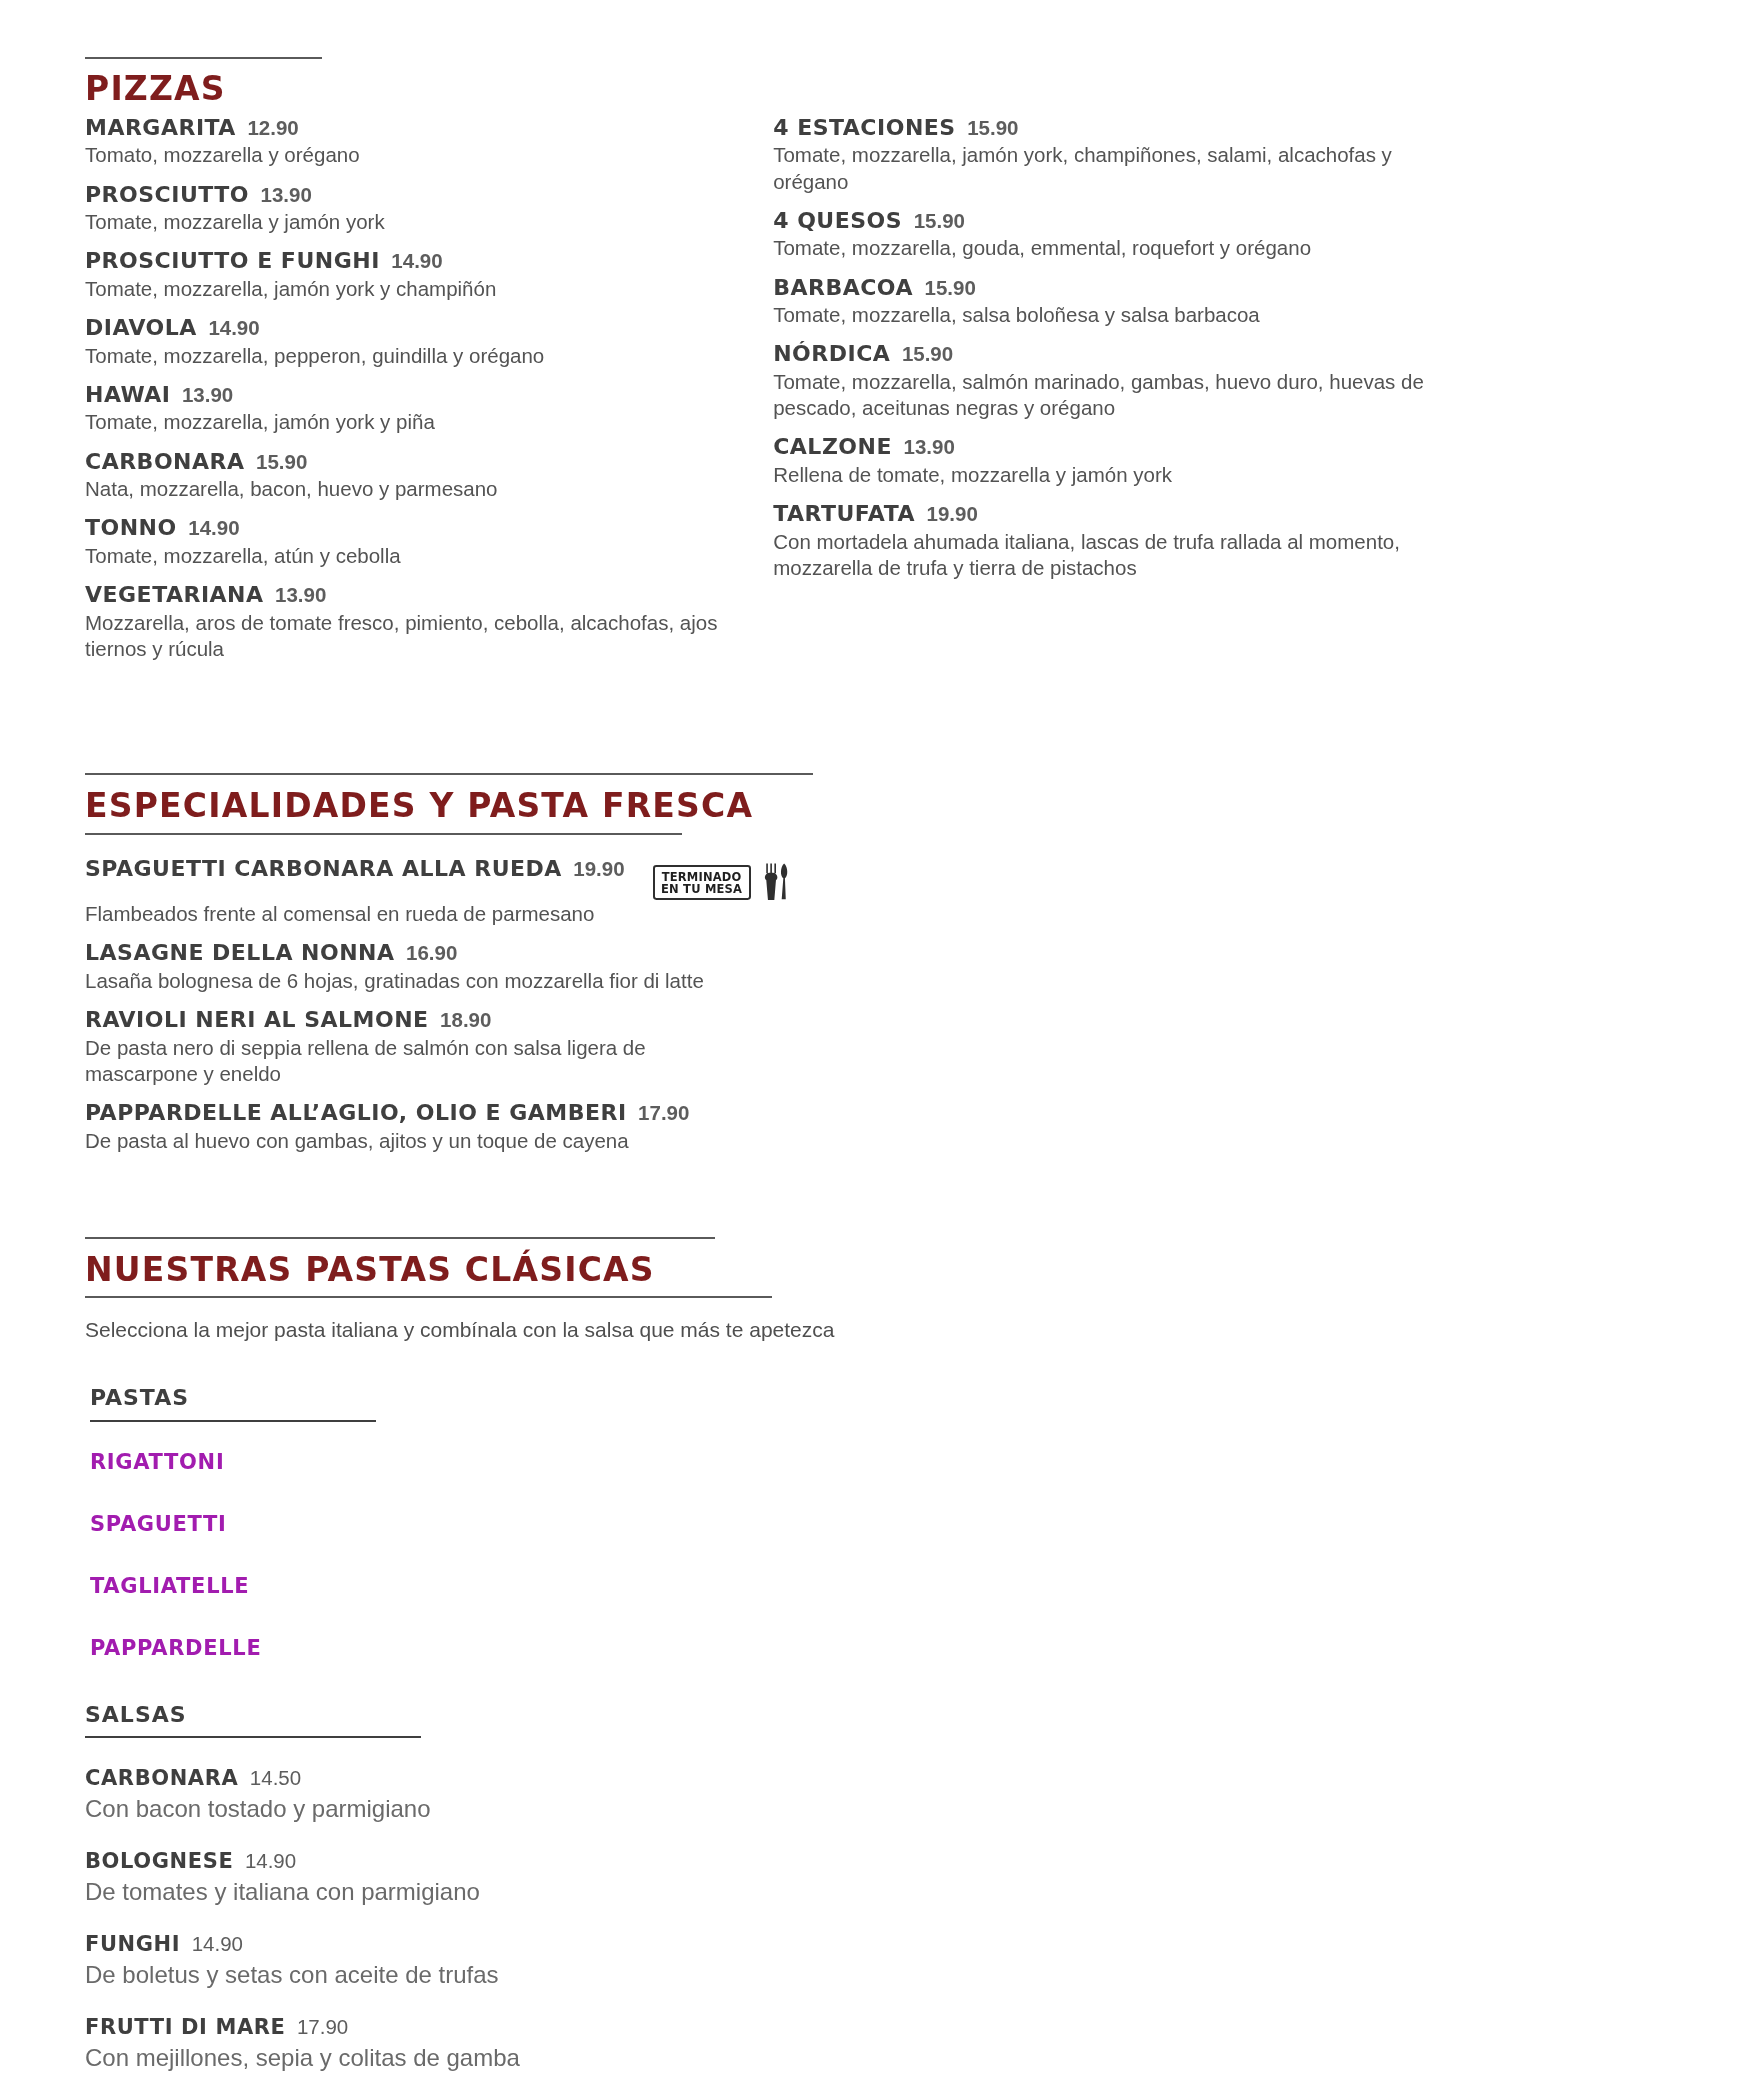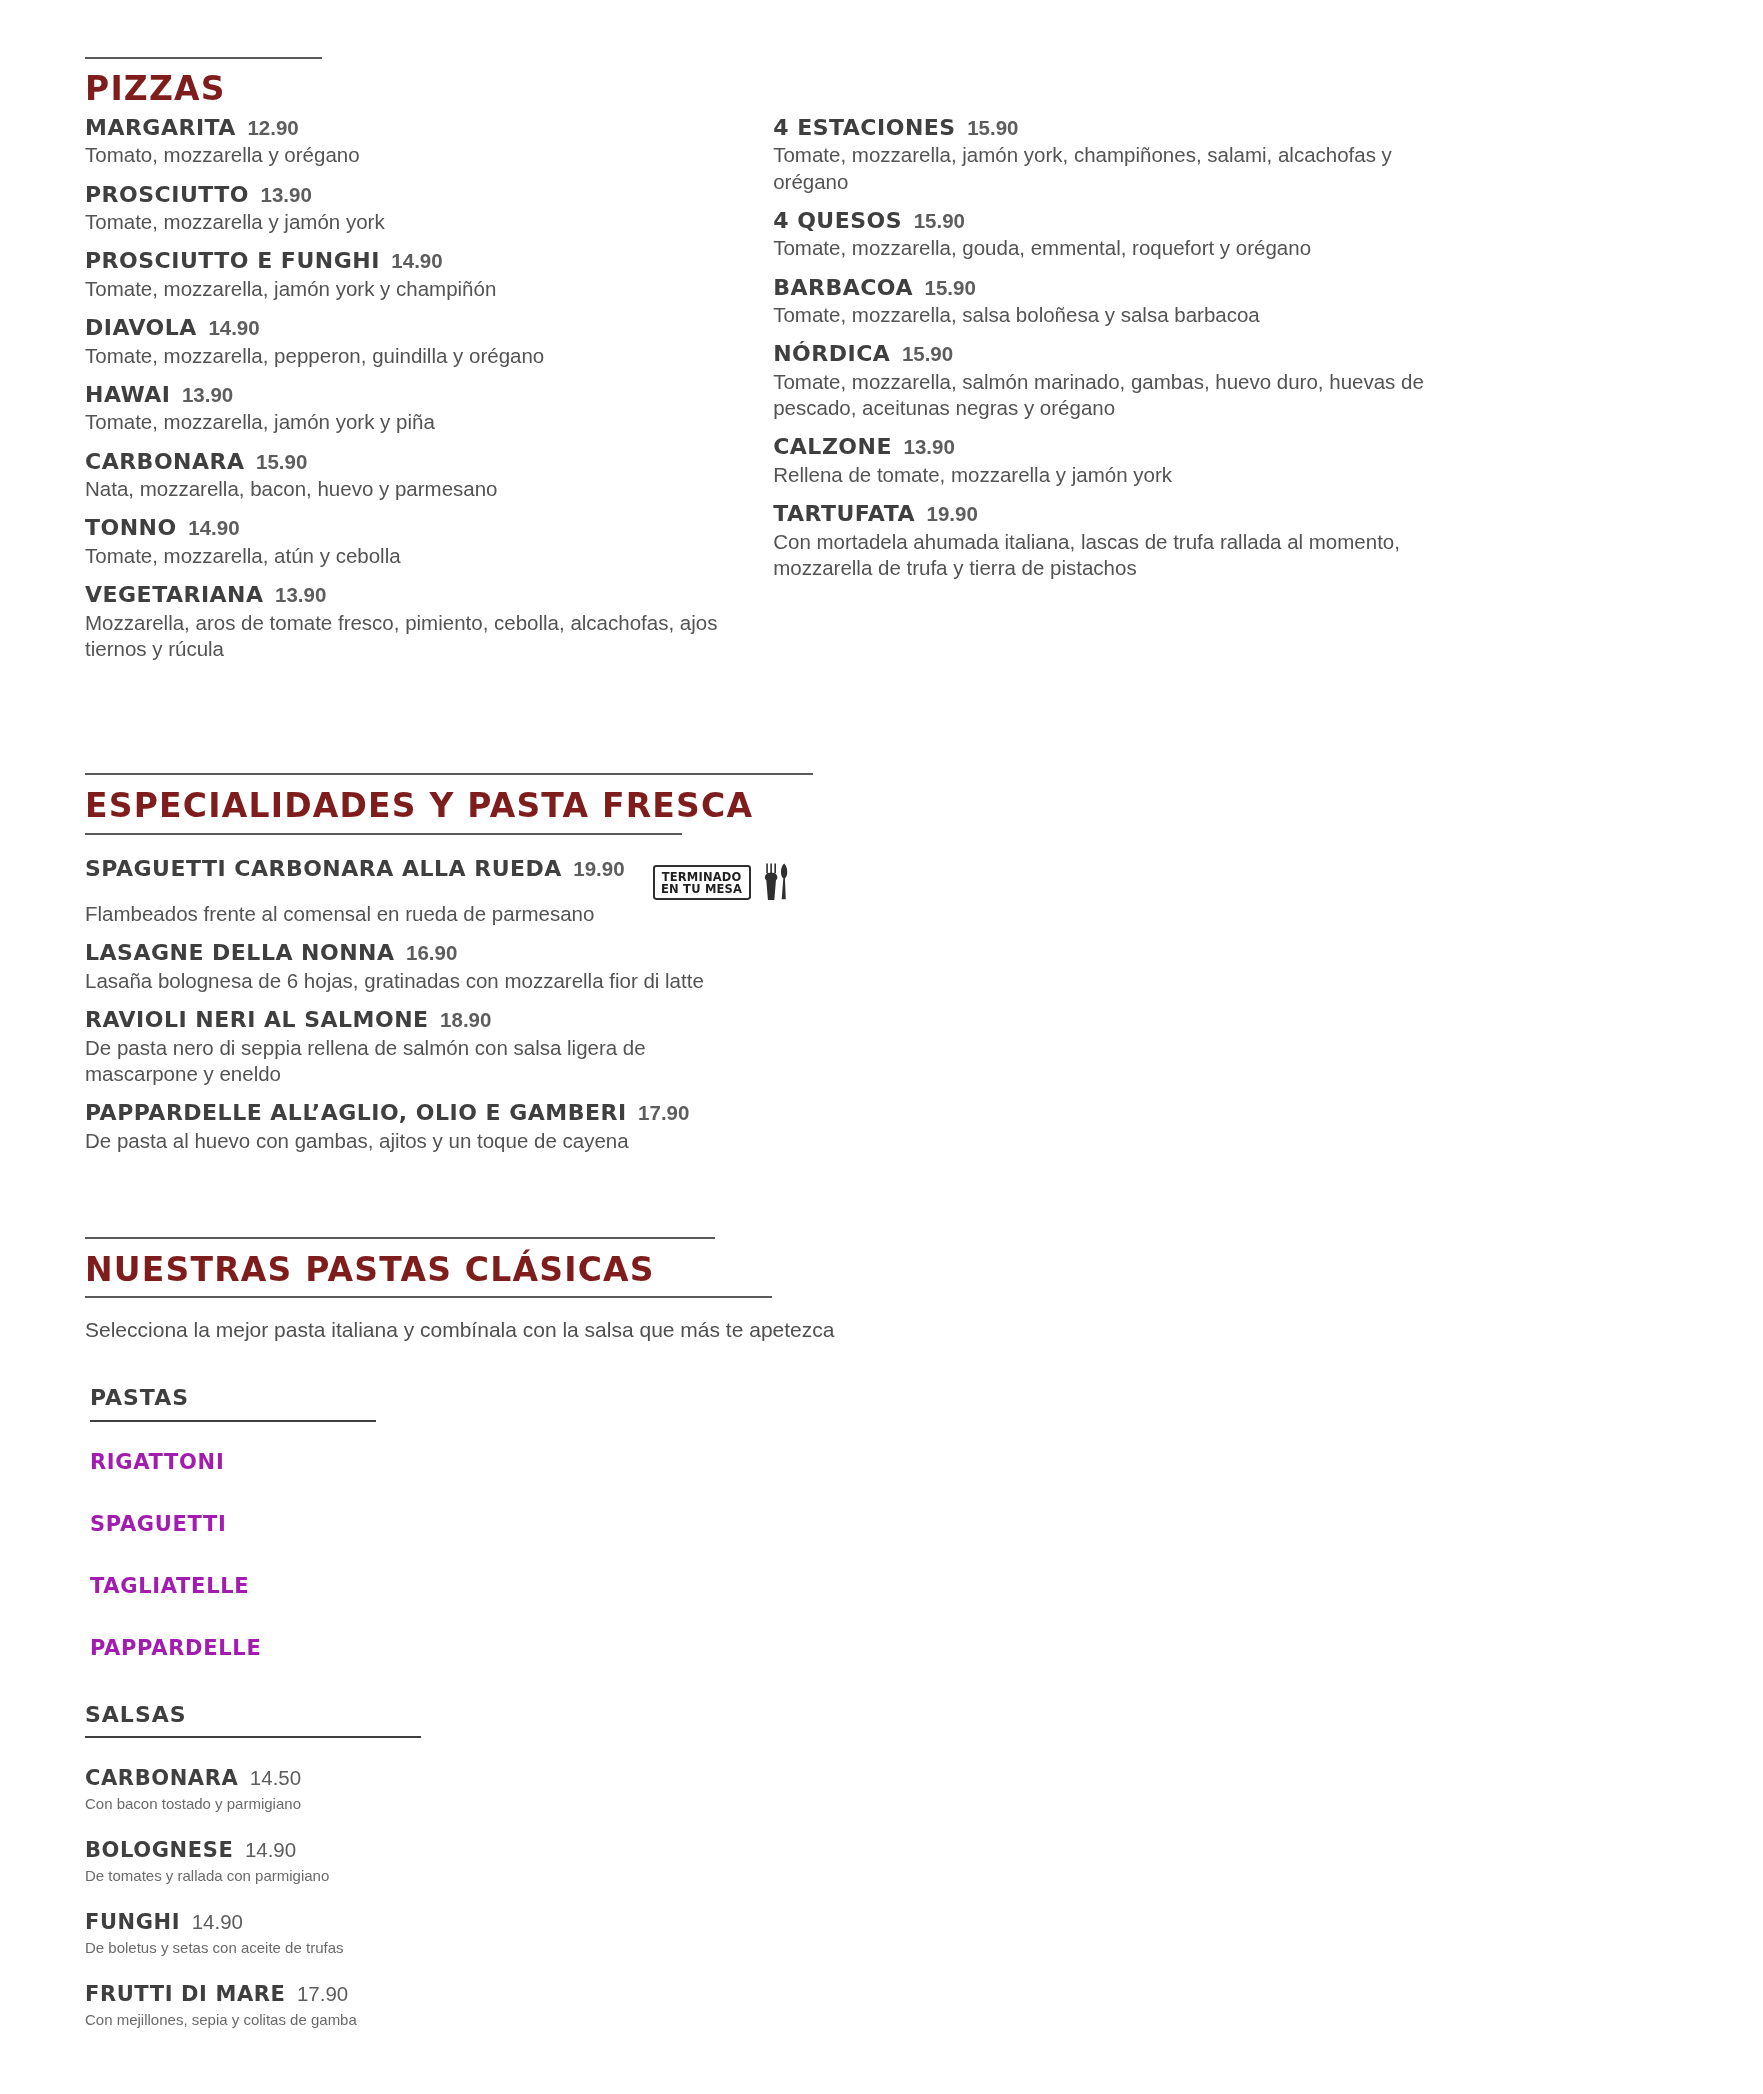--- a/index.html
+++ b/index.html
@@ -188,21 +188,21 @@
     font-weight: bold;
     letter-spacing: 0.6px;
     color: #3f3f3f;
     font-family: "DejaVu Sans", sans-serif;
   }
   .sauce-price {
     font-size: 20.5px;
     color: #5d5d5d;
   }
   .sauce-desc {
-    font-size: 15px;
+    font-size: 24px;
     color: #6a6a6a;
     margin-top: 4.9px;
   }
   .footnote {
     font-size: 21px;
     color: #4f4f4f;
     margin-top: 57px;
     padding-left: 155px;
   }
 </style>
@@ -420,21 +420,21 @@
               <span class="sauce-price">14.50</span>
             </div>
             <div class="sauce-desc">Con bacon tostado y parmigiano</div>
           </div>
 
           <div class="sauce">
             <div class="sauce-head">
               <span class="sauce-name">BOLOGNESE</span>
               <span class="sauce-price">14.90</span>
             </div>
-            <div class="sauce-desc">De tomates y rallada con parmigiano</div>
+            <div class="sauce-desc">De tomates y italiana con parmigiano</div>
           </div>
 
           <div class="sauce">
             <div class="sauce-head">
               <span class="sauce-name">FUNGHI</span>
               <span class="sauce-price">14.90</span>
             </div>
             <div class="sauce-desc">De boletus y setas con aceite de trufas</div>
           </div>
 

